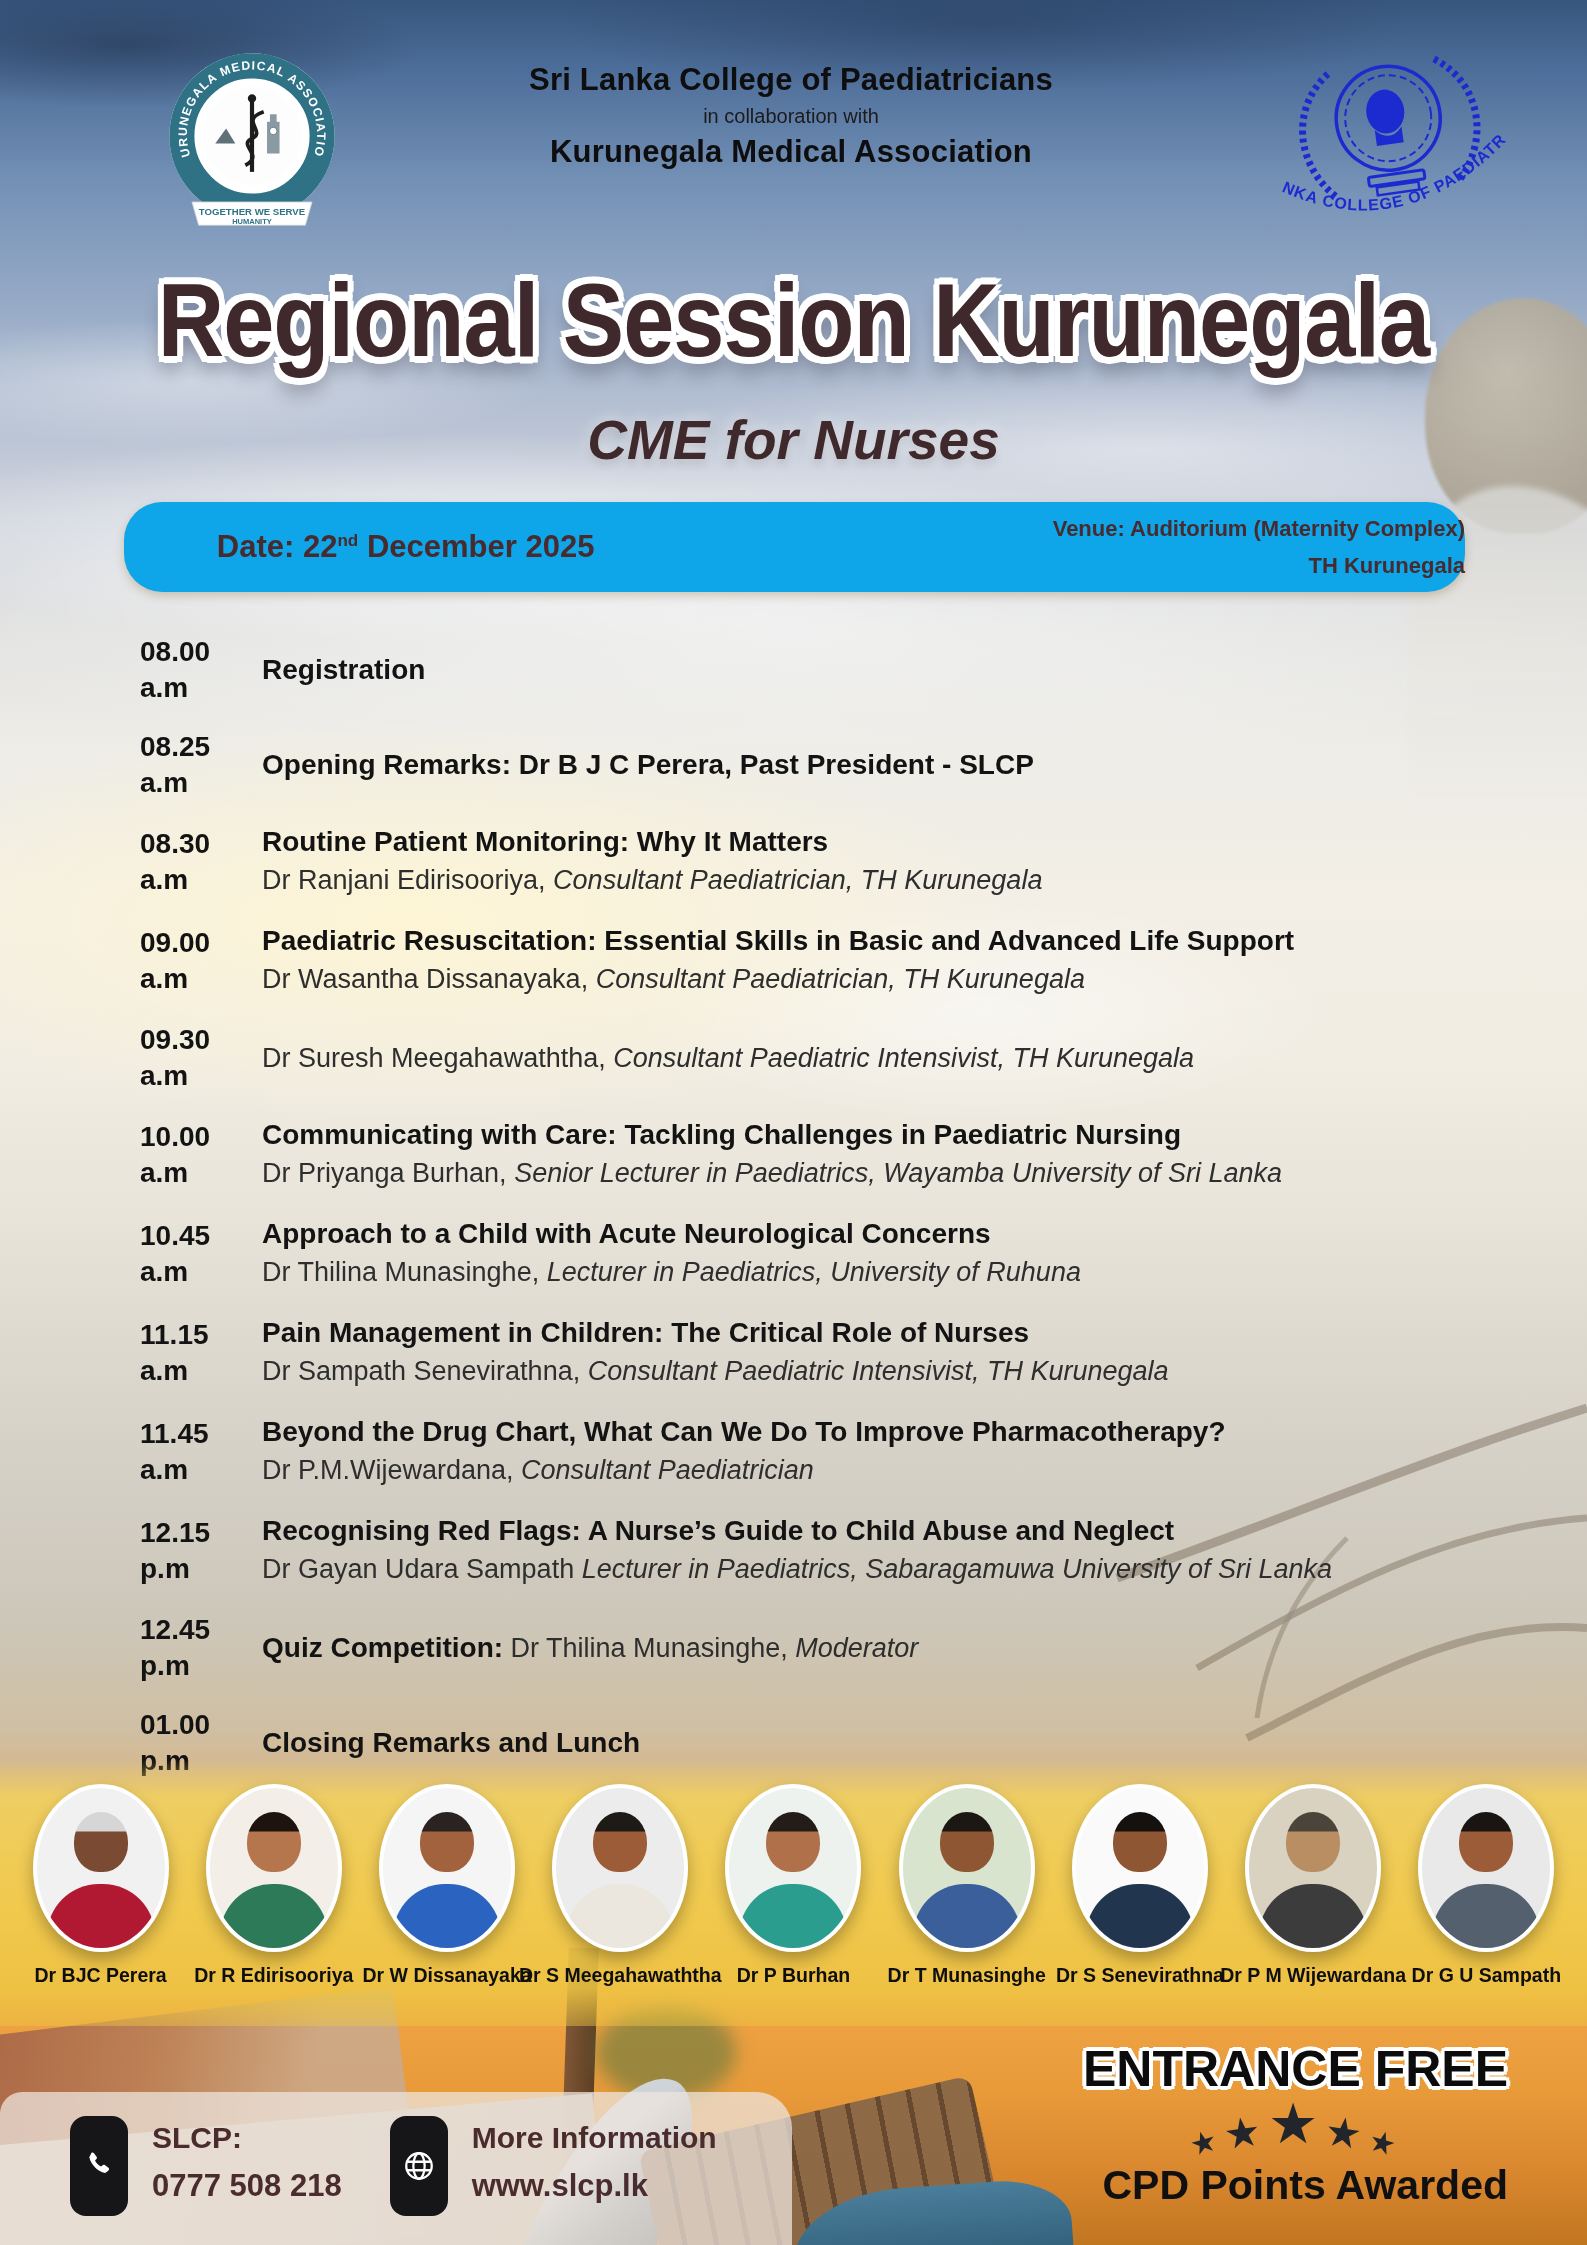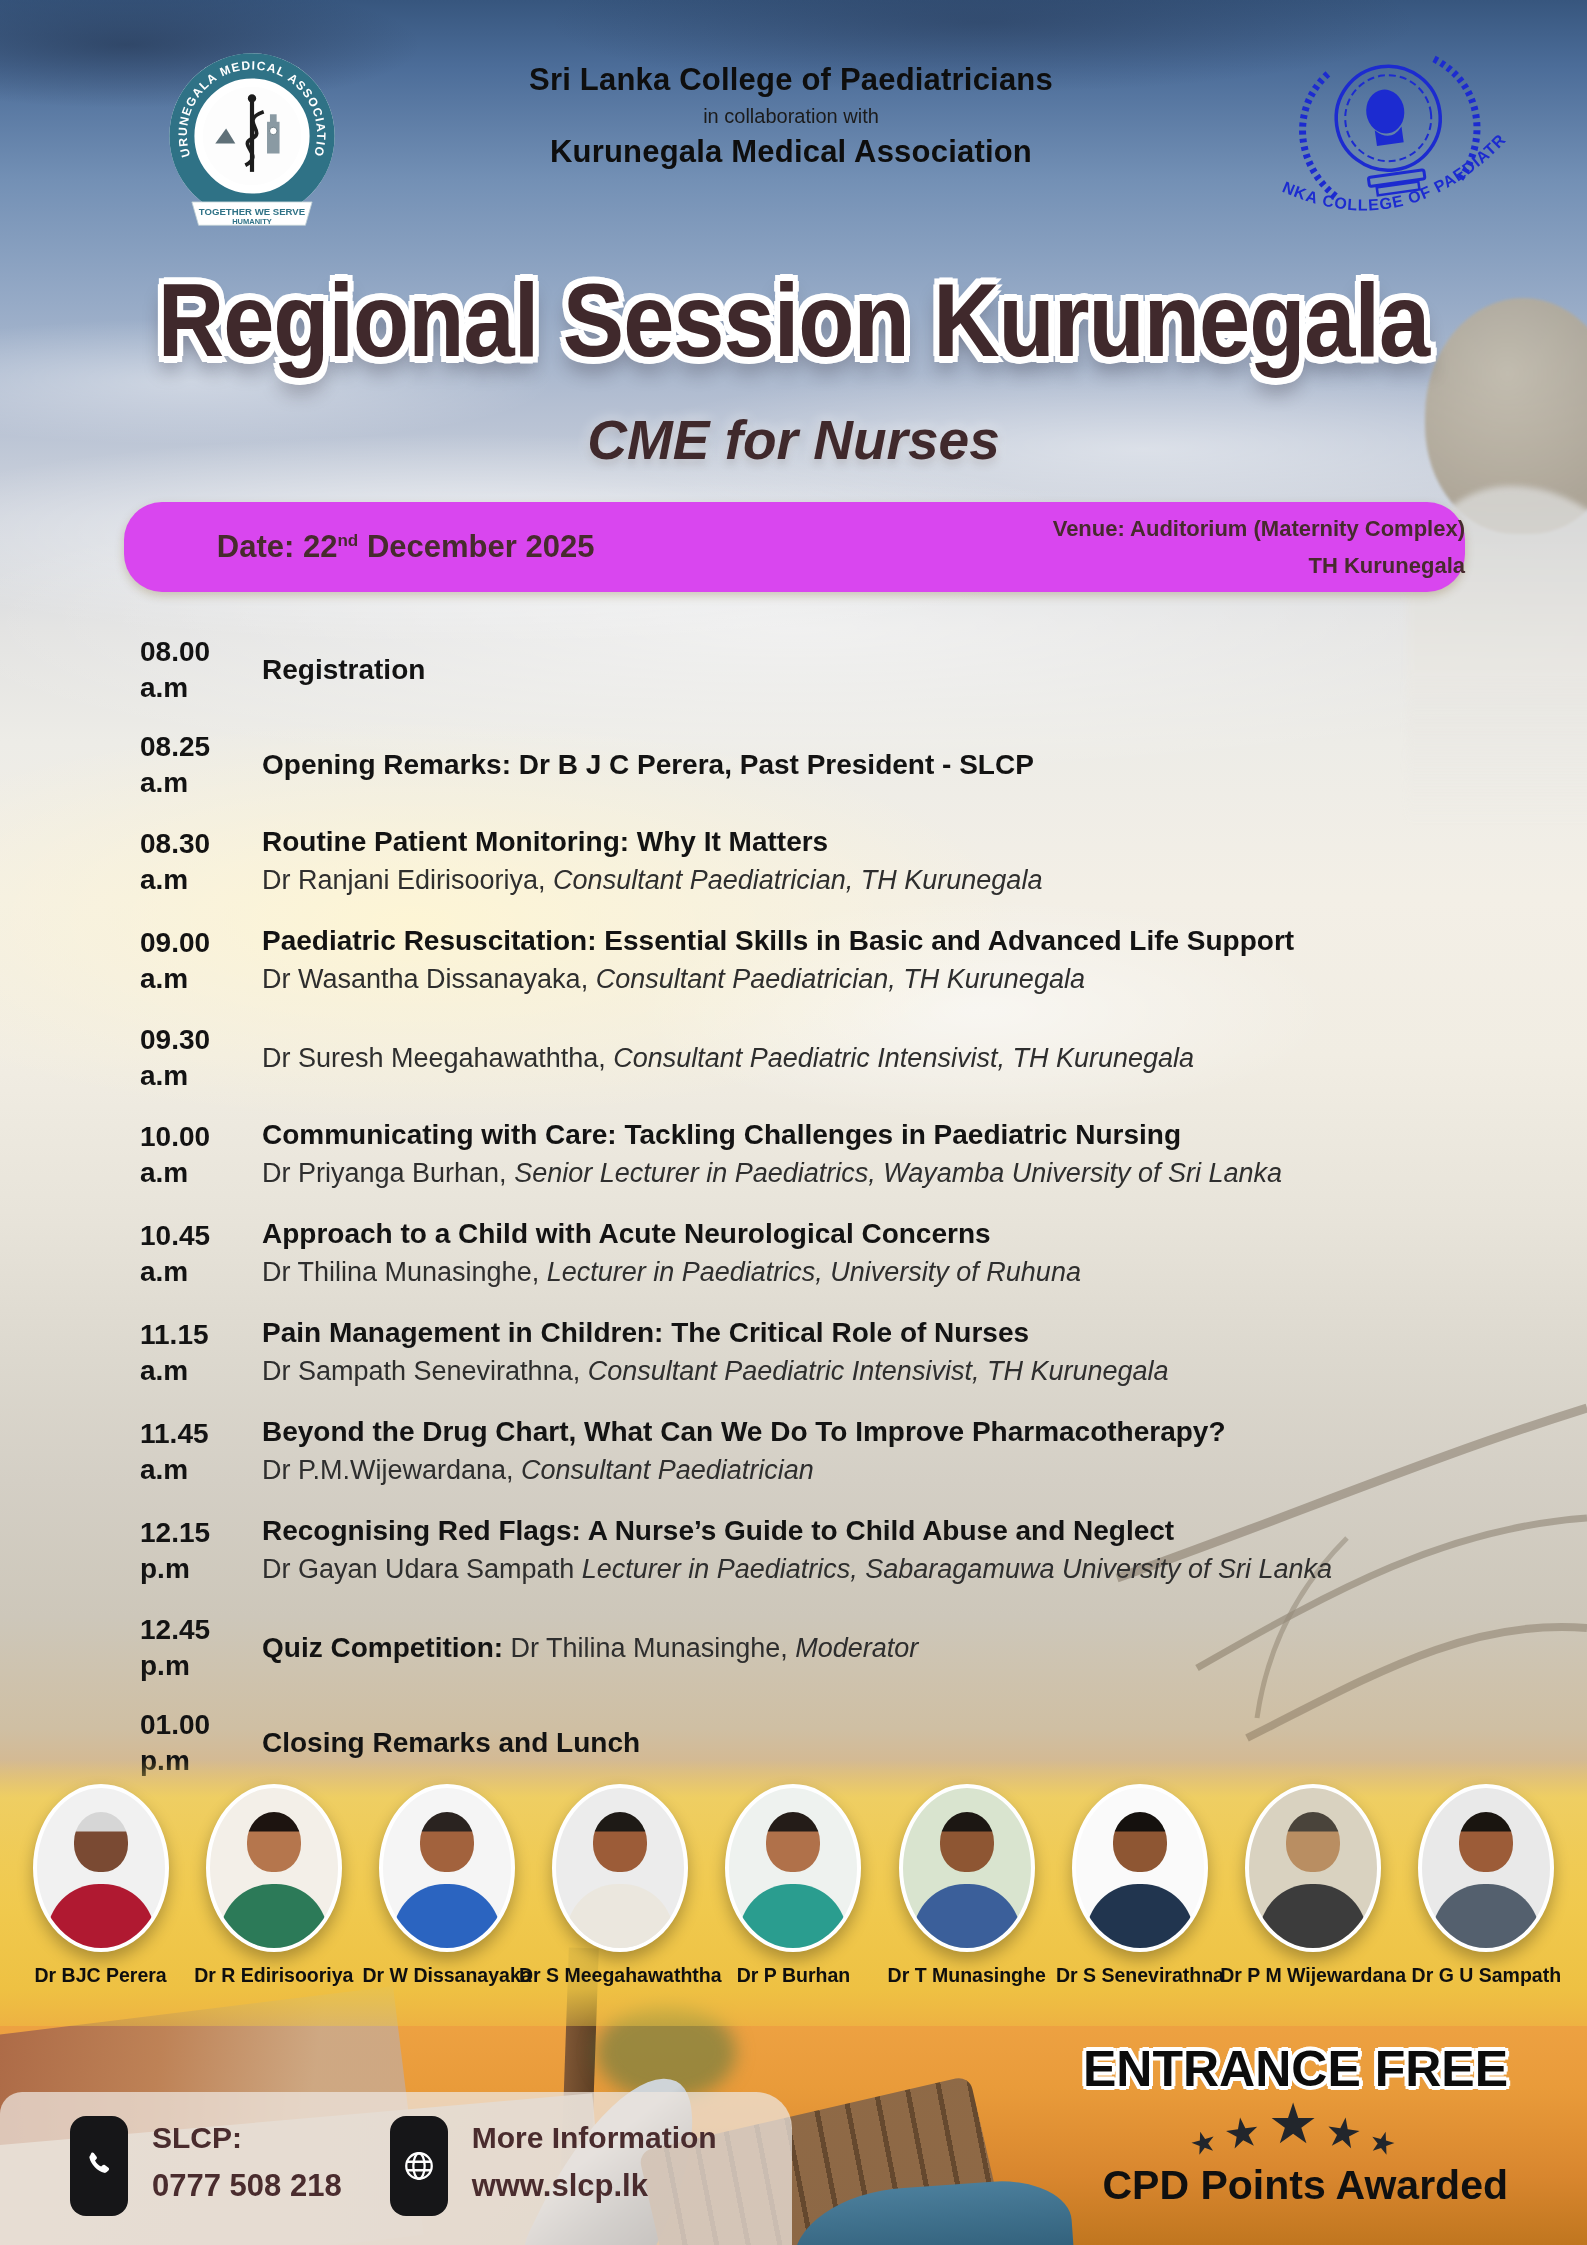--- a/index.html
+++ b/index.html
@@ -58,21 +58,21 @@
   .title{position:absolute;left:0;right:0;top:262px;text-align:center;
     font-size:92px;font-weight:800;letter-spacing:-1px;color:#40292c;
     transform:scaleY(1.12);transform-origin:top center;white-space:nowrap;
     text-shadow:-5px -5px 0 #fff,5px -5px 0 #fff,-5px 5px 0 #fff,5px 5px 0 #fff,
       -6px 0 0 #fff,6px 0 0 #fff,0 -6px 0 #fff,0 6px 0 #fff,0 12px 18px rgba(35,25,35,.4);}
   .subtitle{position:absolute;left:0;right:0;top:408px;text-align:center;
     font-size:55px;font-weight:800;font-style:italic;color:#40292c;
     text-shadow:0 0 14px rgba(255,255,255,.75),0 4px 8px rgba(40,30,40,.25);}
 
   
-  .banner{position:absolute;left:124px;right:122px;top:502px;height:90px;background:#d946ef;
+  .banner{position:absolute;left:124px;right:122px;top:502px;height:90px;background:#0ea5e9;
     border-radius:38px;display:flex;align-items:center;box-shadow:0 4px 10px rgba(110,80,20,.25);}
   .banner-date{flex:0 0 42%;text-align:center;font-size:31px;font-weight:800;color:#472b2e;}
   .banner-date sup{font-size:.55em;vertical-align:super;}
   .banner-venue{flex:1;text-align:right;font-size:22px;font-weight:800;color:#472b2e;line-height:37px;}
 
   
   .schedule{position:absolute;left:100px;top:634px;width:1427px;display:flex;
     flex-direction:column;gap:23px;}
   .sched-row{display:flex;align-items:center;margin-left:40px;}
   .sched-time{flex:0 0 122px;font-size:28px;font-weight:800;color:#131313;line-height:36px;}

